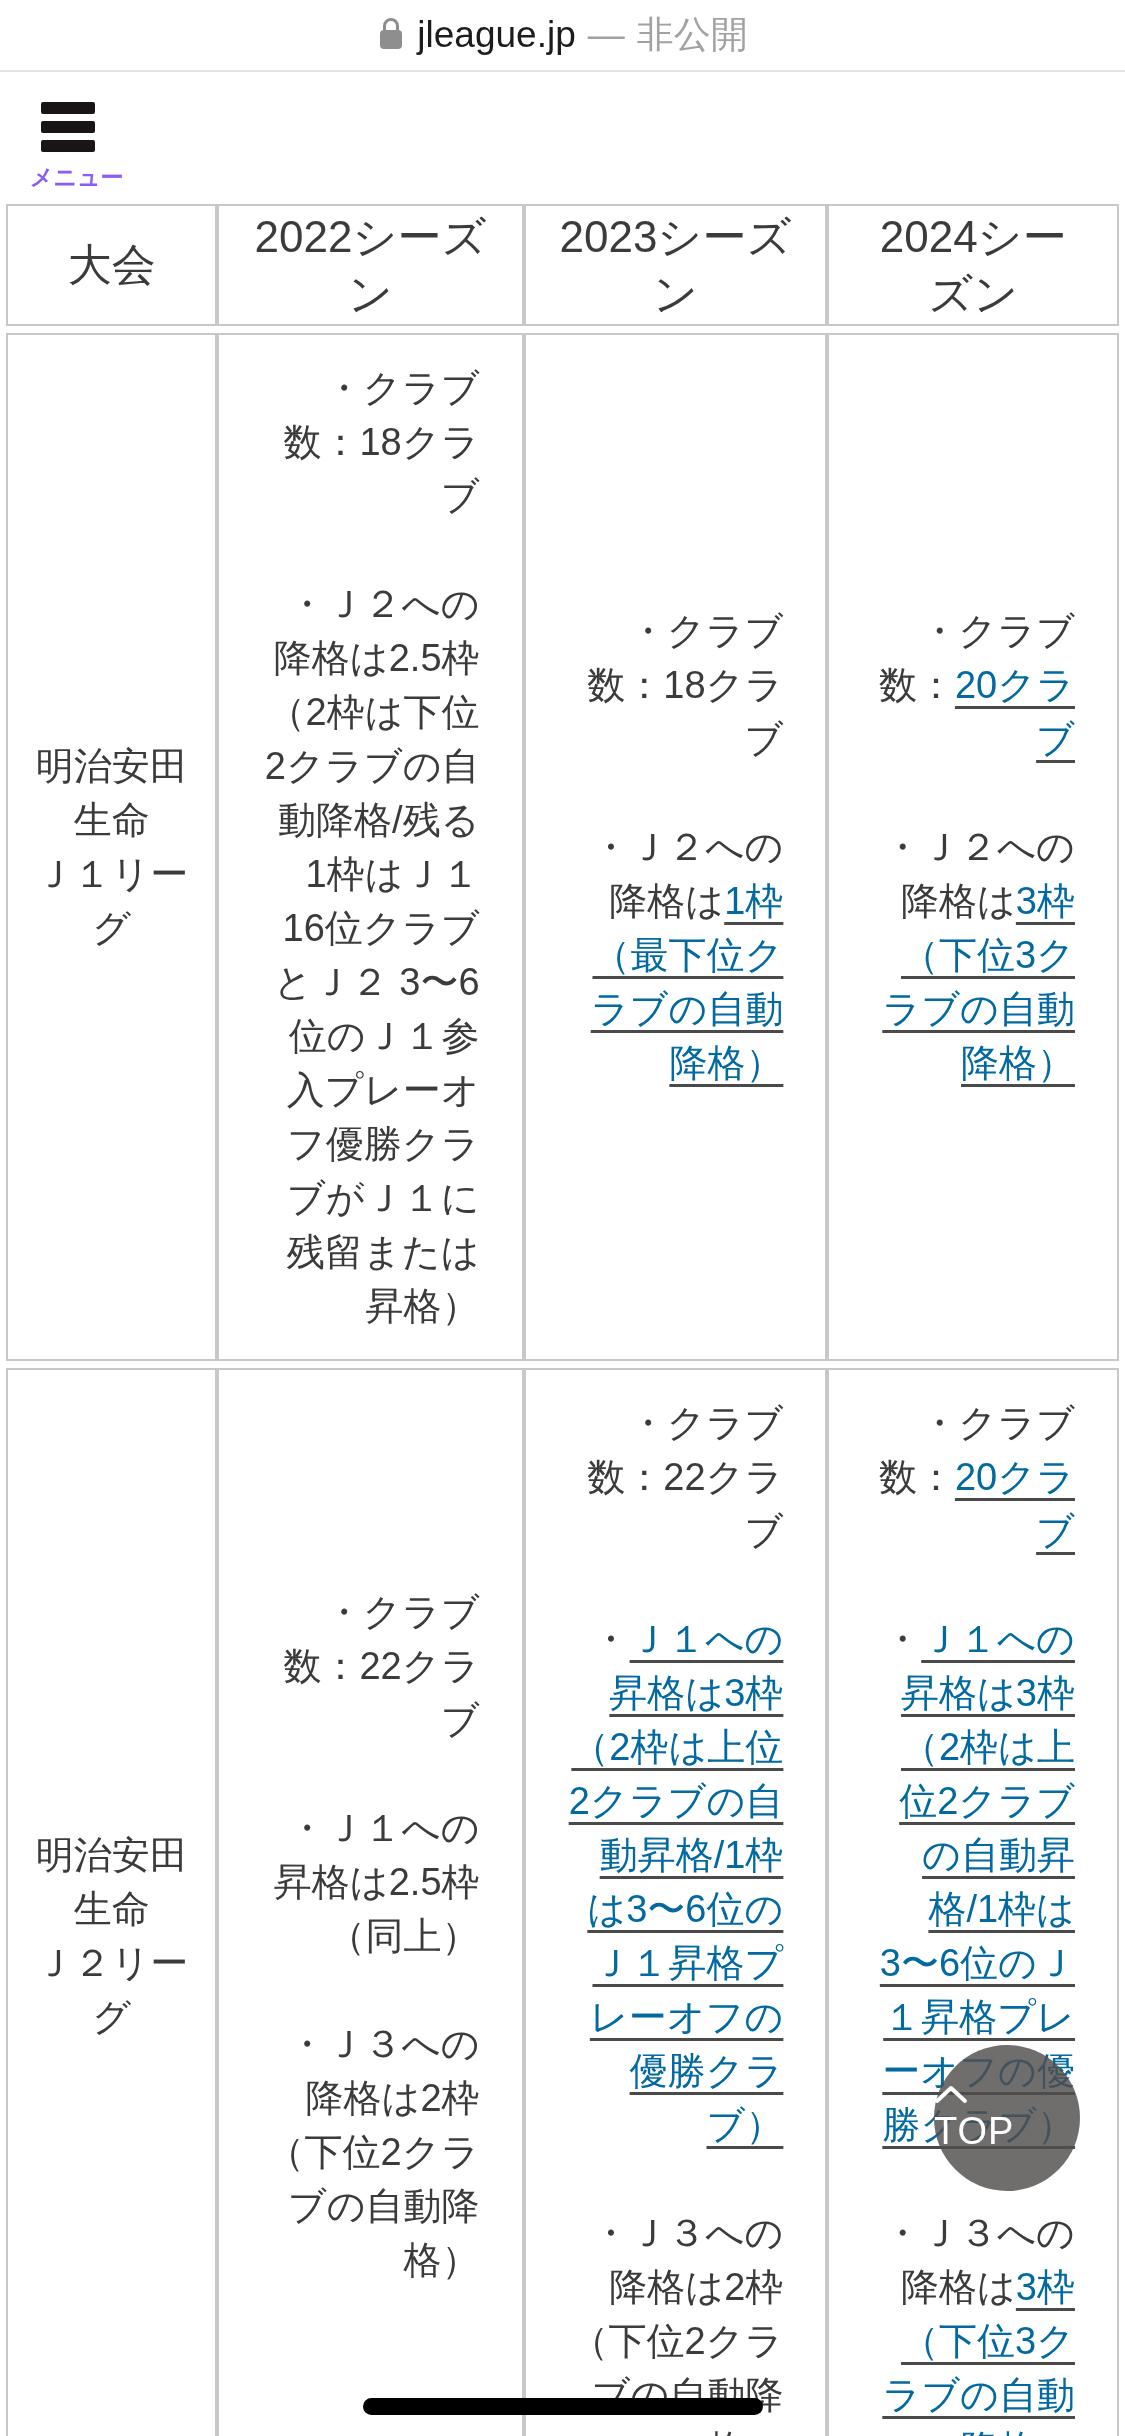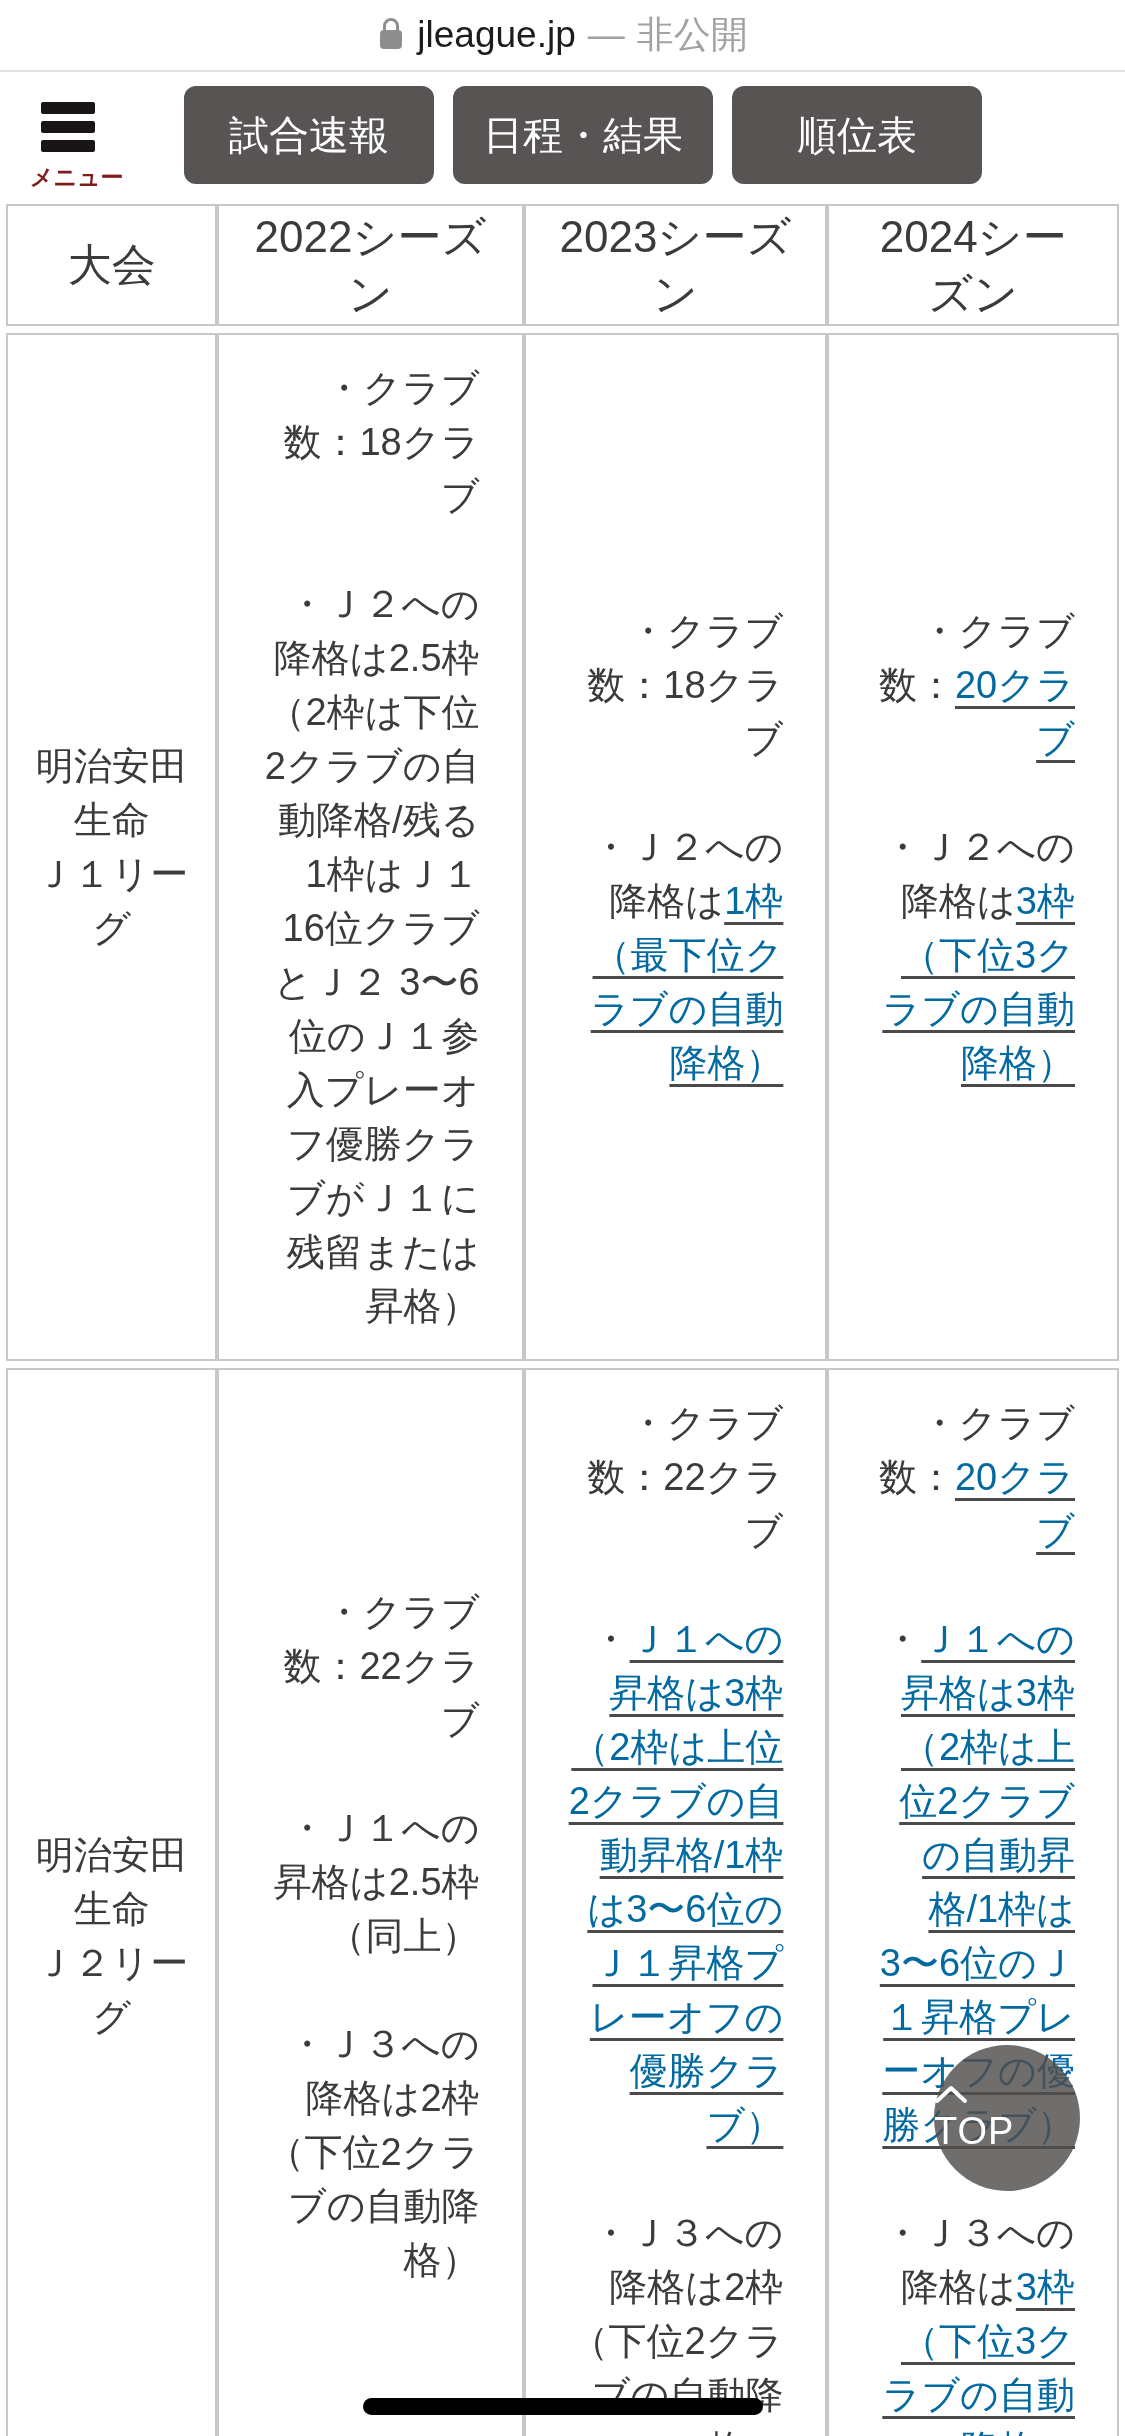--- a/index.html
+++ b/index.html
@@ -20,21 +20,21 @@
   .battery-tip{position:absolute;right:-9px;top:10px;width:5px;height:12px;background:#b9b9b9;border-radius:0 4px 4px 0;}
   
   .url-bar{height:70px;display:flex;justify-content:center;align-items:center;gap:12px;background:#fff;}
   .lock{margin-top:2px;}
   .domain{font-size:37px;color:#1c1c1e;}
   .privacy{font-size:37px;color:#a2a2a5;}
   
   .nav{position:relative;height:132px;background:#fff;border-top:2px solid #e3e3e3;}
   .hamburger{position:absolute;left:41px;top:30px;width:54px;display:flex;flex-direction:column;gap:7px;cursor:pointer;}
   .hamburger span{height:12px;background:#191415;border-radius:2px;display:block;}
-  .menu-label{position:absolute;left:30px;top:90px;font-size:23px;font-weight:700;color:#7f1d1d;}
+  .menu-label{position:absolute;left:30px;top:90px;font-size:23px;font-weight:700;color:#8b5cf6;}
   .nav-buttons{position:absolute;left:184px;top:14px;display:flex;gap:19px;}
   .nav-btn{min-width:250px;height:98px;background:#585454;color:#fff;font-size:40px;
     border:none;border-radius:12px;display:flex;align-items:center;justify-content:center;padding:0 30px;box-sizing:border-box;}
   
   .table-wrap{padding:0 6px;}
   table{width:100%;border-collapse:separate;border-spacing:0 7px;table-layout:fixed;margin-top:-7px;}
   th,td{border:2px solid #c8c8c8;background:#fff;font-weight:400;}
   thead th{height:118px;text-align:center;vertical-align:middle;font-size:44px;padding:0 30px;line-height:1.3;}
   tbody th.league{text-align:center;vertical-align:middle;font-size:38px;line-height:54px;padding:16px 14px;white-space:pre-line;margin-left:15px;}
   td.season{vertical-align:middle;text-align:left;font-size:38px;line-height:54px;padding:10px 26px;}
@@ -71,25 +71,20 @@
     <span class="privacy">非公開</span>
   </div>
 
   <div class="nav">
     <div class="hamburger">
       <span></span>
         <span></span>
         <span></span>
     </div>
     <div class="menu-label">メニュー</div>
-    <div class="nav-buttons">
-        <button class="nav-btn">試合速報</button>
-        <button class="nav-btn">日程・結果</button>
-        <button class="nav-btn">順位表</button>
-      </div>
   </div>
 
   <div class="table-wrap">
     <table>
       <colgroup>
           <col style="width:19%">
           <col style="width:27.5%">
           <col style="width:27.3%">
           <col style="width:26.2%">
         </colgroup>

